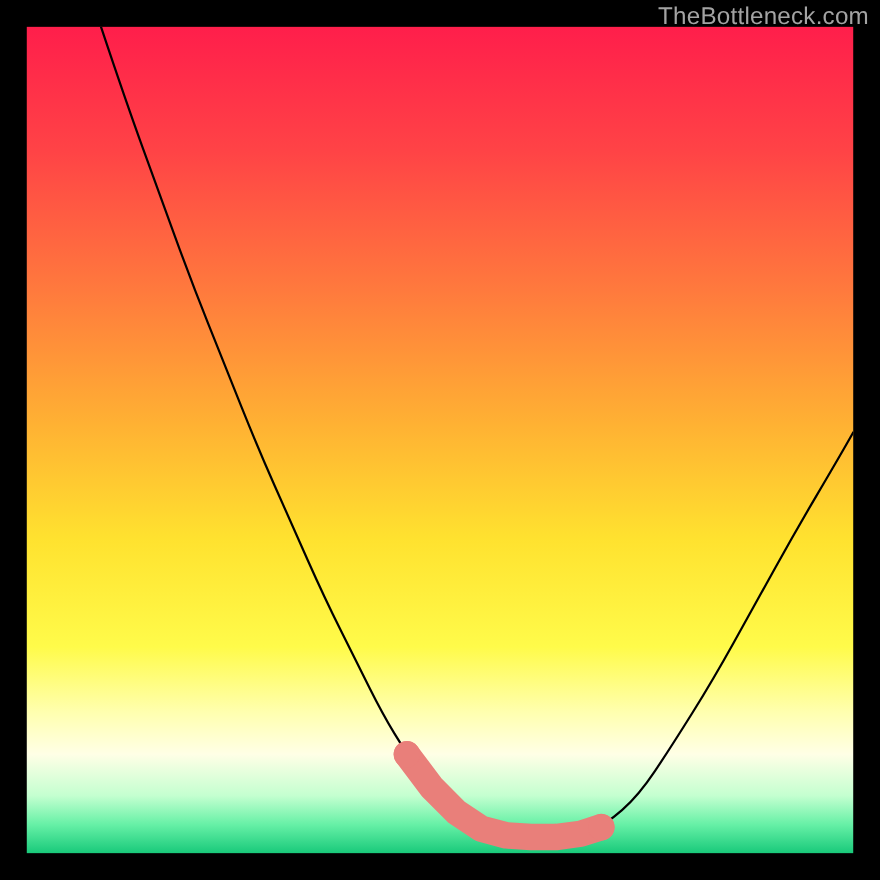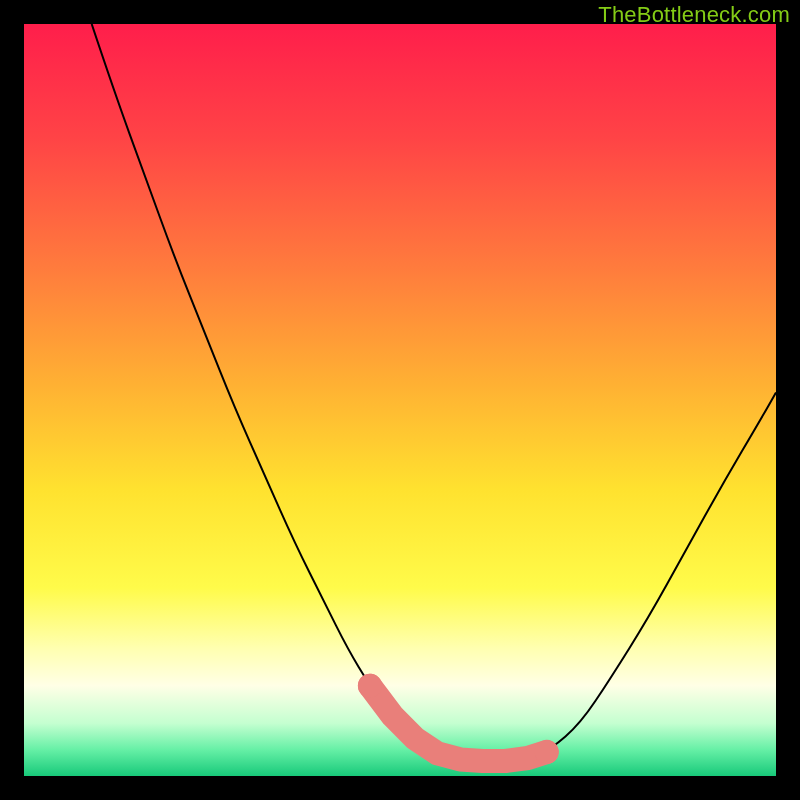--- a/index.html
+++ b/index.html
@@ -26,21 +26,21 @@
     height: 752px;
     overflow: hidden;
   }
   .plot-area svg {
     display: block;
   }
   .watermark {
     position: absolute;
     top: 2px;
     right: 10px;
-    color: #84cc16;
+    color: #a3a3a3;
     font-size: 22px;
     font-weight: 500;
     letter-spacing: 0.2px;
     user-select: none;
   }
 </style>
 </head>
 <body>
 
 <div class="frame">

